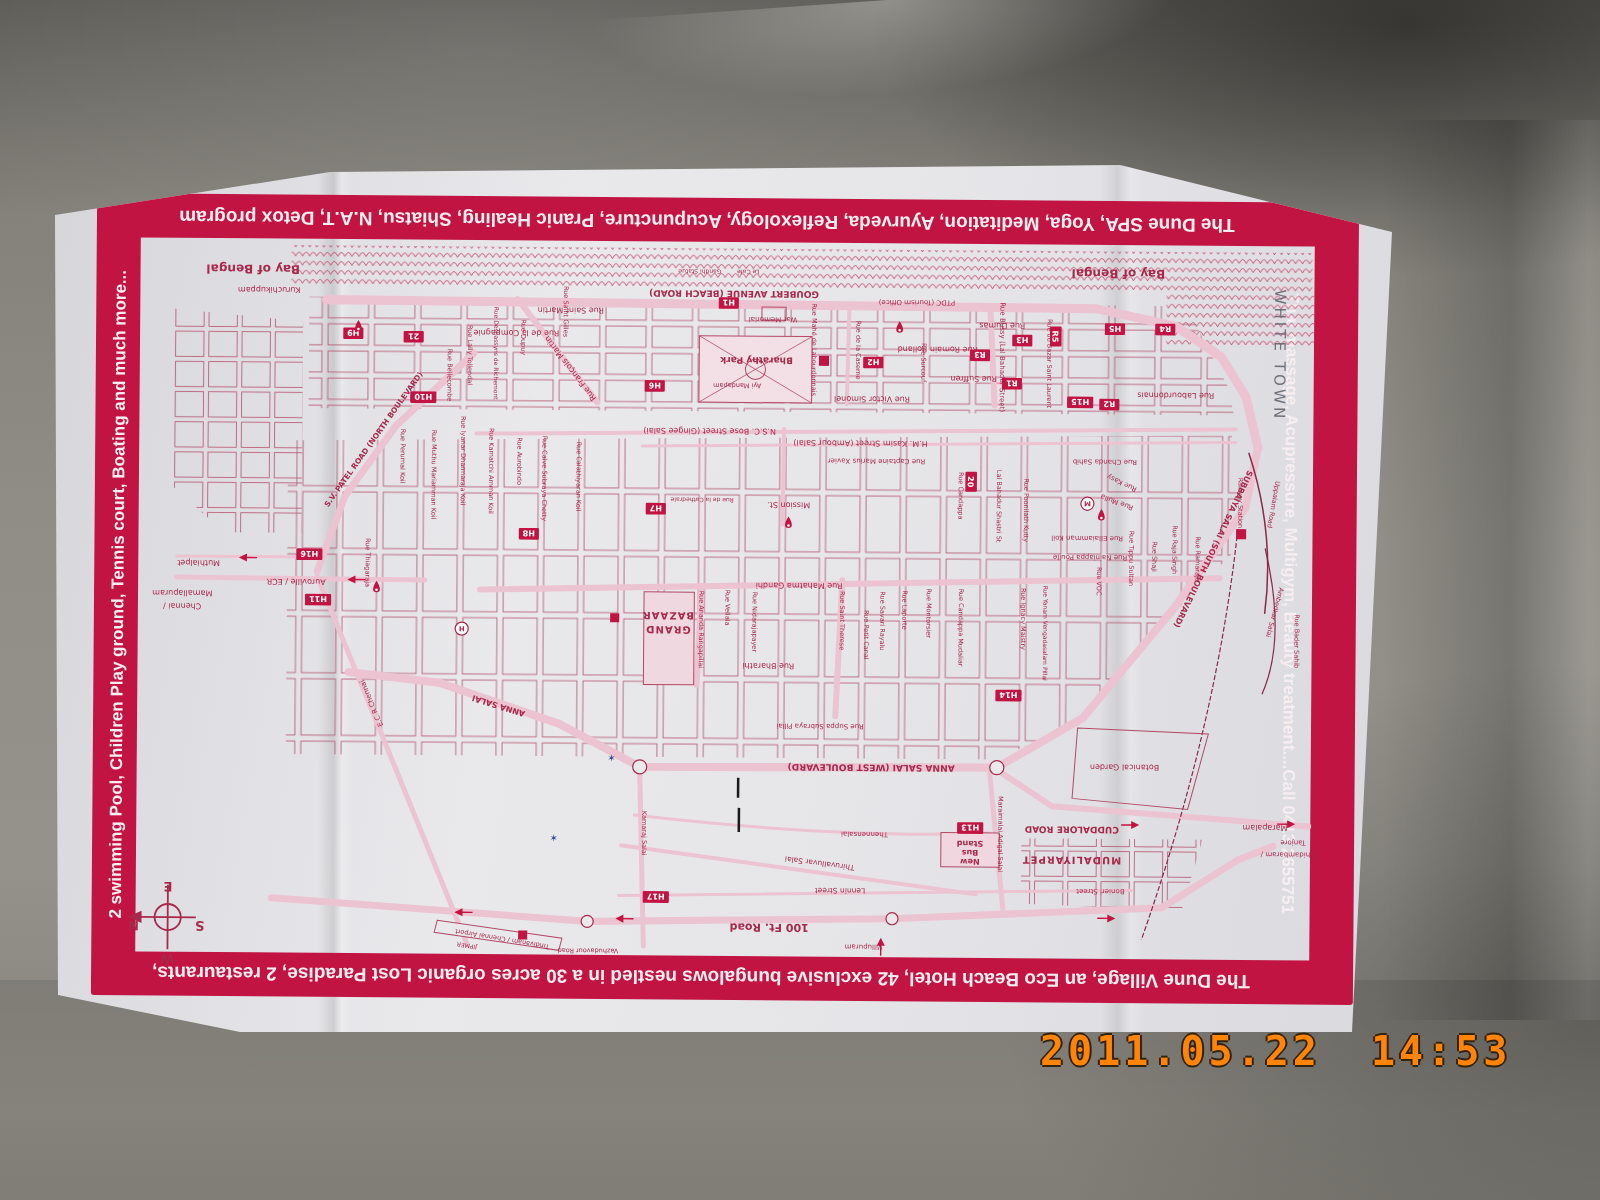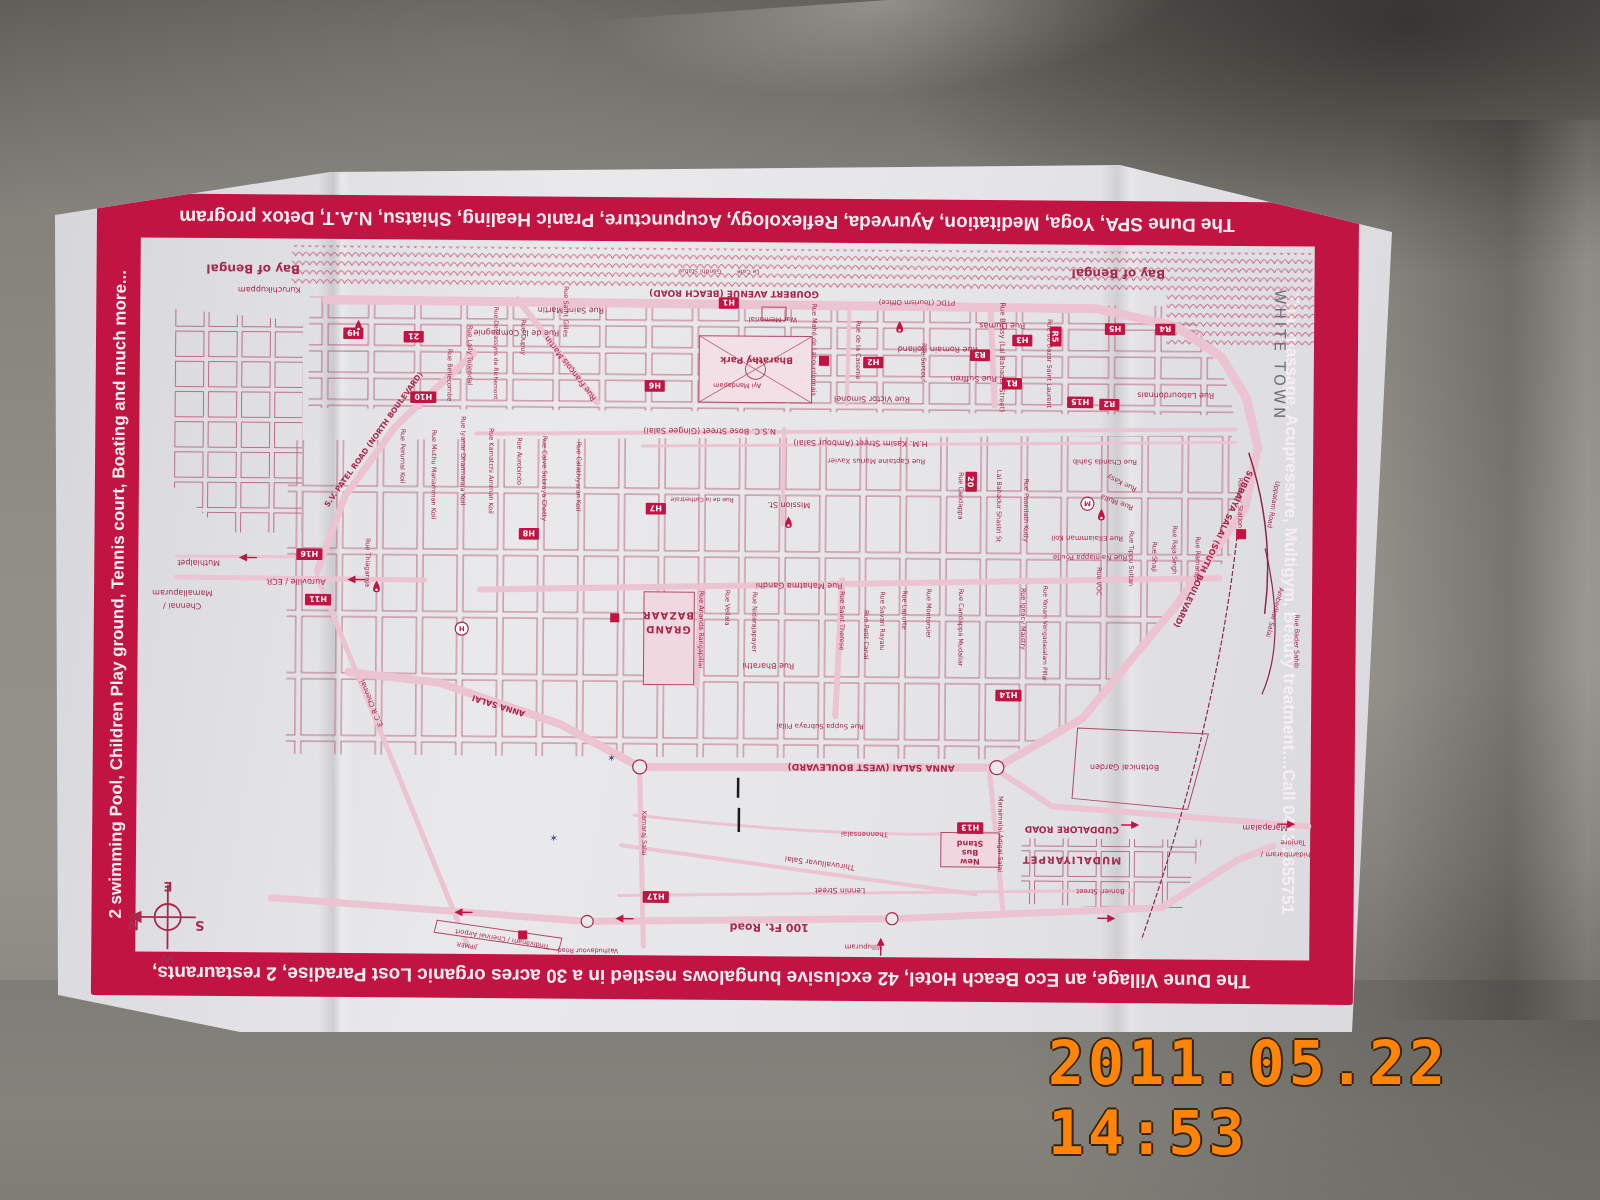--- a/index.html
+++ b/index.html
@@ -32,22 +32,22 @@
   .band-top{left:48px;top:40px;width:1212px;height:42px;font-size:19px;transform:rotate(180deg);}
   .band-bottom{left:48px;top:796px;width:1212px;height:42px;font-size:19px;transform:rotate(180deg);}
   .band-left{left:46px;top:82px;width:44px;height:714px;}
   .band-left span{transform:rotate(-90deg);white-space:nowrap;font-size:17px;}
   .band-right{left:1218px;top:82px;width:44px;height:714px;}
   .band-right span{transform:rotate(90deg);white-space:nowrap;font-size:17px;}
   .mapsvg{position:absolute;left:88px;top:82px;overflow:visible;}
   svg{font-family:"DejaVu Sans","Liberation Sans",sans-serif;}
   .datestamp{position:absolute;left:1040px;top:1028px;width:540px;height:70px;
       font-family:"DejaVu Sans Mono","Liberation Mono",monospace;font-weight:bold;
-      font-size:60px;letter-spacing:4px;word-spacing:22px;color:#ff8408;
-      text-shadow:-2px 0 0 #33230a,2px 0 0 #33230a,0 -2px 0 #33230a,0 2px 0 #33230a;margin-left:8px;}
+      font-size:40px;letter-spacing:4px;word-spacing:22px;color:#ff8408;
+      text-shadow:-2px 0 0 #33230a,2px 0 0 #33230a,0 -2px 0 #33230a,0 2px 0 #33230a;}
 </style>
 </head>
 <body>
 
 <div class="scene">
   <div class="wrinkle w1"></div>
   <div class="wrinkle w2"></div>
   <div class="wrinkle w3"></div>
 
   <div class="paper">

